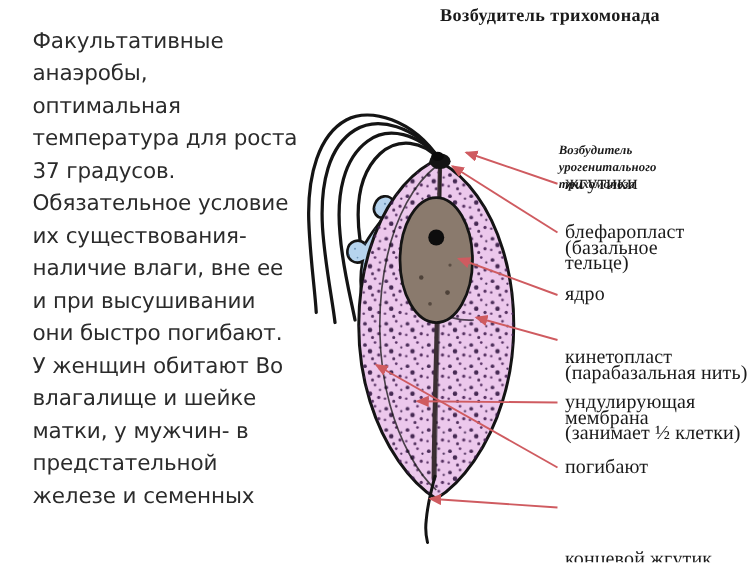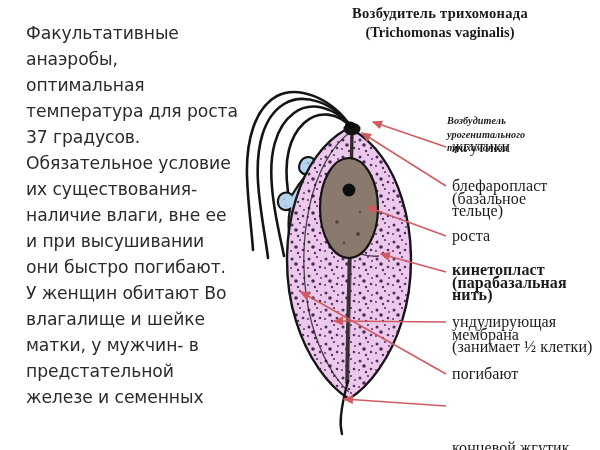--- a/index.html
+++ b/index.html
@@ -81,21 +81,20 @@
 </style>
 </head>
 <body>
 
 <div id="page">
 
   <div id="description">Факультативные анаэробы, оптимальная температура для роста 37 градусов. Обязательное условие их существования- наличие влаги, вне ее и при высушивании они быстро погибают. У женщин обитают Во влагалище и шейке матки, у мужчин- в предстательной железе и семенных</div>
 
   <div id="title-block">
     <div id="title-ru">Возбудитель трихомонада</div>
-    <div id="title-lat">(Trichomonas vaginalis)</div>
   </div>
 
   <svg id="art" viewBox="0 0 600 450">
     <defs>
 
       <pattern id="stipple" x="0" y="0" width="17" height="17" patternUnits="userSpaceOnUse">
         <circle cx="3" cy="4" r="1.5" fill="#3a1d4a"></circle>
         <circle cx="11" cy="2" r="1.1" fill="#4a2358"></circle>
         <circle cx="7" cy="9" r="1.8" fill="#331842"></circle>
         <circle cx="14" cy="12" r="1.3" fill="#452052"></circle>
@@ -212,23 +211,23 @@
   <div id="annotation-layer">
     <div class="ann heading" style="left:447px; top:74px;margin-top:40px;">Возбудитель
 урогенитального
 трихомоноза</div>
 
     <div class="ann" style="left:452px; top:141px;">жгутики</div>
 
     <div class="ann" style="left:452px; top:180px;">блефаропласт (базальное
 тельце)</div>
 
-    <div class="ann" style="left:452px; top:230px;">роста</div>
-
-    <div class="ann" style="left:452px; top:264px;font-weight:bold;">кинетопласт
+    <div class="ann" style="left:452px; top:230px;">ядро</div>
+
+    <div class="ann" style="left:452px; top:280px;">кинетопласт
 (парабазальная нить)</div>
 
     <div class="ann" style="left:452px; top:316px;">ундулирующая мембрана
 (занимает ½ клетки)</div>
 
     <div class="ann" style="left:452px; top:368px;">погибают</div>
 
     <div class="ann" style="left:452px; top:400px;margin-top:42px;">концевой жгутик</div>
   </div>
 

